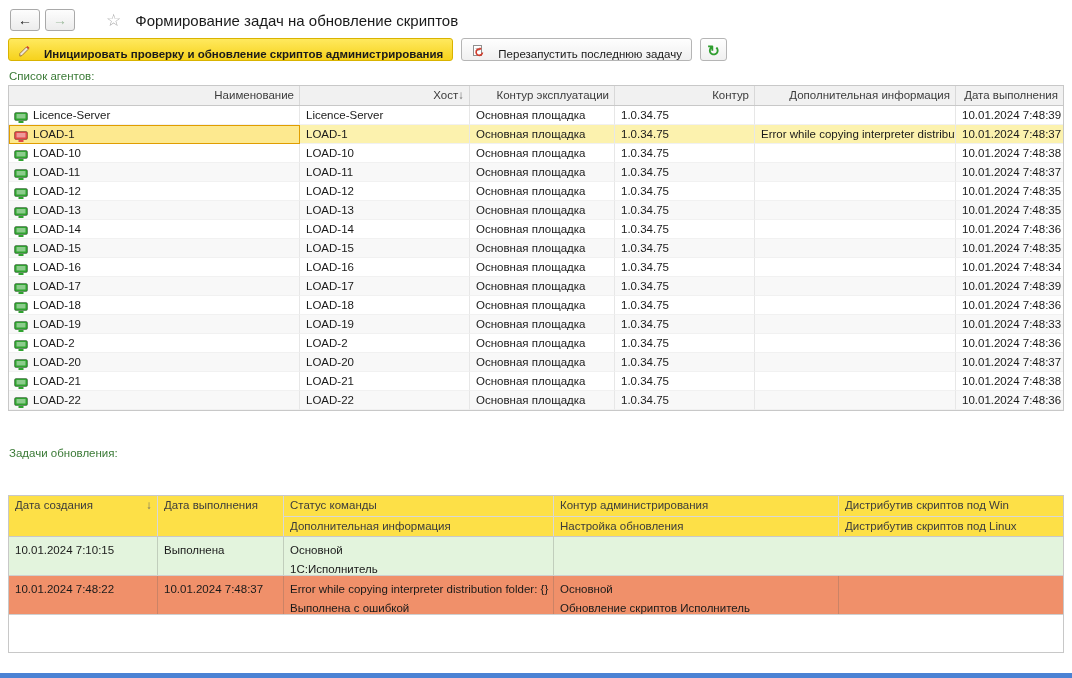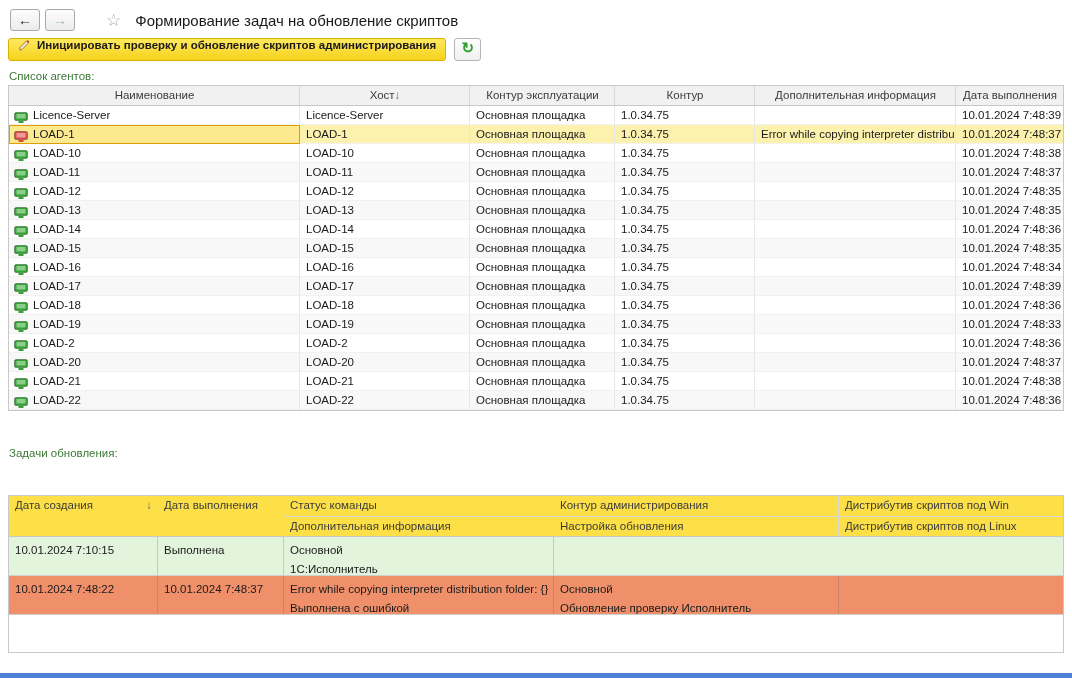--- a/index.html
+++ b/index.html
@@ -10,36 +10,36 @@
   .topbar{display:flex;align-items:center;padding:9px 10px 5px}
   .navbtn{width:30px;height:22px;border:1px solid #a9a9a9;border-radius:3px;
     background:linear-gradient(#fdfdfd,#ececec);display:flex;align-items:center;justify-content:center;
     font-size:14px;font-weight:bold;margin-right:5px;color:#222;cursor:pointer}
   .navbtn.fwd{color:#9fbc9f}
   .star{font-size:17px;color:#aaa;margin:0 10px 0 26px;cursor:pointer}
   .page-title{font-size:15px;font-weight:normal;margin-left:4px;white-space:nowrap}
 
   
   .toolbar{display:flex;align-items:center;gap:8px;padding:2px 8px 6px}
-  .btn{height:23px;display:flex;align-items:flex-start;gap:6px;padding:0 9px;border:1px solid #b5b5b5;
+  .btn{height:23px;display:flex;align-items:flex-end;gap:13px;padding:0 9px;border:1px solid #b5b5b5;
     border-radius:3px;background:linear-gradient(#fefefe,#f0f0f0);cursor:pointer;white-space:nowrap}
   .btn-init{background:linear-gradient(#ffe95e,#f6d21c);border-color:#d9b300;font-weight:bold}
   .btn-refresh{width:27px;justify-content:center;padding:0;color:#2f9e2f;font-size:15px;font-weight:bold}
 
   
   .section-label{color:#3a7a36;margin:3px 0 3px 9px}
   .section-label.tasks-label{margin-top:36px;margin-bottom:0}
 
   
   :root{--acols:291px 170px 145px 140px 201px 1fr;--tcols:149px 126px 270px 285px 1fr}
   .agents{margin:0 8px;border:1px solid #c8c8c8}
   .ahead{display:grid;grid-template-columns:var(--acols);background:#f1f1f1;
     border-bottom:1px solid #c8c8c8;height:20px;line-height:19px;color:#3c3c3c}
   .hc{padding:0 5px 0 6px;border-right:1px solid #d8d8d8;white-space:nowrap;overflow:hidden;
-    display:flex;justify-content:center;cursor:pointer}
+    display:flex;justify-content:flex-end;cursor:pointer}
   .hc:last-child{border-right:none}
   .sort{color:#666;font-weight:normal}
   .arow{display:grid;grid-template-columns:var(--acols);height:19px;line-height:18px;cursor:pointer}
   .agents-body > div.arow:nth-of-type(even){background:#f8f8f8}
   .ac{padding:0 4px 0 6px;border-right:1px solid #e7e7e7;border-bottom:1px solid #f1f1f1;
     white-space:nowrap;overflow:hidden}
   .ac:last-child{border-right:none}
   .c-name{display:flex;align-items:center;gap:5px;padding-left:5px}
   .agent-icon{width:14px;height:11px;display:inline-block;color:#2fa32f;flex:0 0 auto}
   .agent-icon.err{color:#e04848}
@@ -84,20 +84,31 @@
 <div class="toolbar">
   <div class="btn btn-init">
     <span>
       <svg width="13" height="13" viewBox="0 0 14 14">
         <path d="M2 12l2.2-.6 7-7L9 2.2l-7 7z" fill="#efe6d2" stroke="#8a5a20" stroke-width="0.8"></path>
         <path d="M9 2.2l2.2 2.2 1.2-1.2L10.2 1z" fill="#d03a2a"></path>
       </svg>
     </span>
     <span>Инициировать проверку и обновление скриптов администрирования</span>
   </div>
+  <div class="btn">
+    <span>
+      <svg width="14" height="14" viewBox="0 0 14 14">
+        <rect x="2.5" y="1.5" width="8" height="10" fill="#fff" stroke="#909090"></rect>
+        <path d="M4.5 4.5h4M4.5 6.5h4" stroke="#c0c0c0" stroke-width="1"></path>
+        <path d="M11.5 8.5a3.2 3.2 0 1 1-2-3.3" fill="none" stroke="#d03a2a" stroke-width="1.6"></path>
+        <path d="M8.8 3.2l2 1.9-2.7.8z" fill="#d03a2a"></path>
+      </svg>
+    </span>
+    <span>Перезапустить последнюю задачу</span>
+  </div>
   <div class="btn btn-refresh">
       <span>↻</span>
     </div>
 </div>
 
 <div class="section-label">Список агентов:</div>
 
 <div class="agents">
   <div class="ahead">
     <div class="hc">
@@ -481,21 +492,21 @@
         <div class="tc">
           <div class="tl">10.01.2024 7:48:37</div>
           <div class="tl"></div>
         </div>
         <div class="tc">
           <div class="tl">Error while copying interpreter distribution folder: {}</div>
           <div class="tl">Выполнена с ошибкой</div>
         </div>
         <div class="tc">
           <div class="tl">Основной</div>
-          <div class="tl">Обновление проверку Исполнитель</div>
+          <div class="tl">Обновление скриптов Исполнитель</div>
         </div>
         <div class="tc">
           <div class="tl"></div>
           <div class="tl"></div>
         </div>
       </div>
     </div>
   <div class="tasks-filler"></div>
 </div>
 

